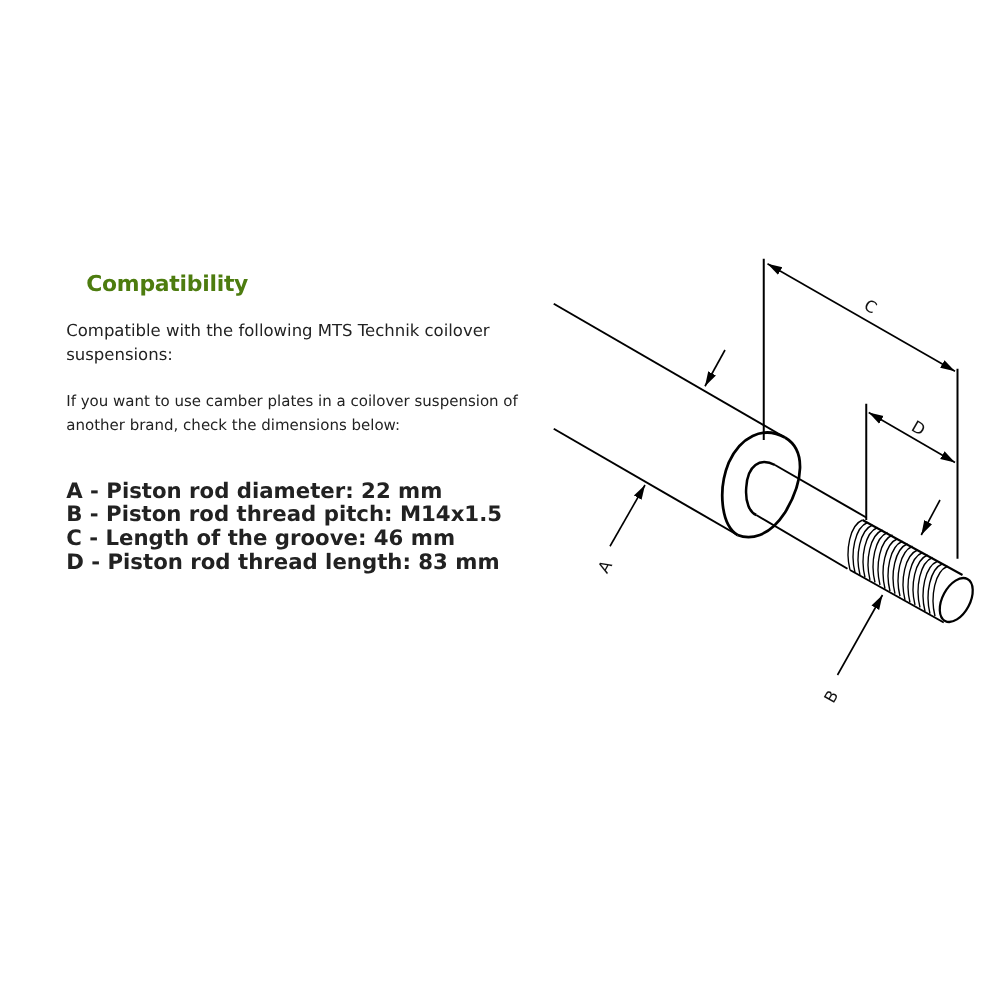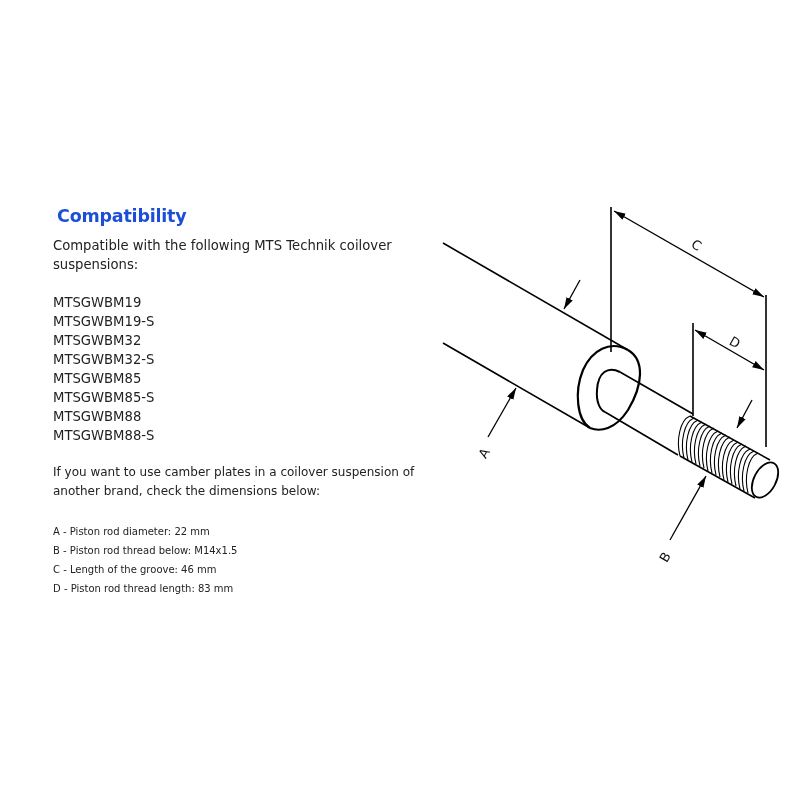--- a/index.html
+++ b/index.html
@@ -1,46 +1,36 @@
 <!DOCTYPE html>
 <html><head>
   <meta charset="utf-8">
   <style>
     html, body { margin: 0; padding: 0; background: #ffffff; }
     body { width: 800px; height: 800px; position: relative; overflow: hidden; font-family: "DejaVu Sans", sans-serif; color: #222222; }
     .text-col { position: absolute; left: 53px; top: 200px; width: 370px; }
-    h1 { margin: 4px; font-size: 17.5px; font-weight: bold; color: #1d4ed8; letter-spacing: -0.2px; line-height: 24px; }
+    h1 { margin: 16px; font-size: 17.5px; font-weight: bold; color: #4d7c0f; letter-spacing: -0.2px; line-height: 24px; }
     .intro { margin-top: 8px; font-size: 13.2px; line-height: 19px; color: #222; }
     .models { margin-top: 19px; font-size: 13.2px; line-height: 19px; list-style: none; padding: 0; }
     .models li { margin: 0; }
     .note { margin-top: 18px; font-size: 12px; line-height: 19px; }
-    .dims { margin-top: 21px; font-size: 10px; line-height: 19px; list-style: none; padding: 0; }
+    .dims { margin-top: 34px; font-size: 17px; line-height: 19px; list-style: none; padding: 0; font-weight: bold; }
     .diagram { position: absolute; left: 0; top: 0; width: 800px; height: 800px; }
     .lbl { font-family: "DejaVu Sans", sans-serif; font-size: 13px; fill: #111; }
   </style>
 </head>
 <body>
 
 <div class="text-col">
   <h1>Compatibility</h1>
   <div class="intro">Compatible with the following MTS Technik coilover suspensions:</div>
-  <ul class="models">
-    <li>MTSGWBM19</li>
-    <li>MTSGWBM19-S</li>
-    <li>MTSGWBM32</li>
-    <li>MTSGWBM32-S</li>
-    <li>MTSGWBM85</li>
-    <li>MTSGWBM85-S</li>
-    <li>MTSGWBM88</li>
-    <li>MTSGWBM88-S</li>
-  </ul>
   <div class="note">If you want to use camber plates in a coilover suspension of another brand, check the dimensions below:</div>
   <ul class="dims">
     <li>A - Piston rod diameter: 22 mm</li>
-    <li>B - Piston rod thread below: M14x1.5</li>
+    <li>B - Piston rod thread pitch: M14x1.5</li>
     <li>C - Length of the groove: 46 mm</li>
     <li>D - Piston rod thread length: 83 mm</li>
   </ul>
 </div>
 
 <svg class="diagram" viewBox="0 0 800 800" xmlns="http://www.w3.org/2000/svg">
   <defs>
     <marker id="arr" viewBox="0 0 10 10" refX="10" refY="5" markerWidth="9" markerHeight="9" orient="auto-start-reverse">
       <path d="M0,2 L10,5 L0,8 z" fill="#000"></path>
     </marker>

